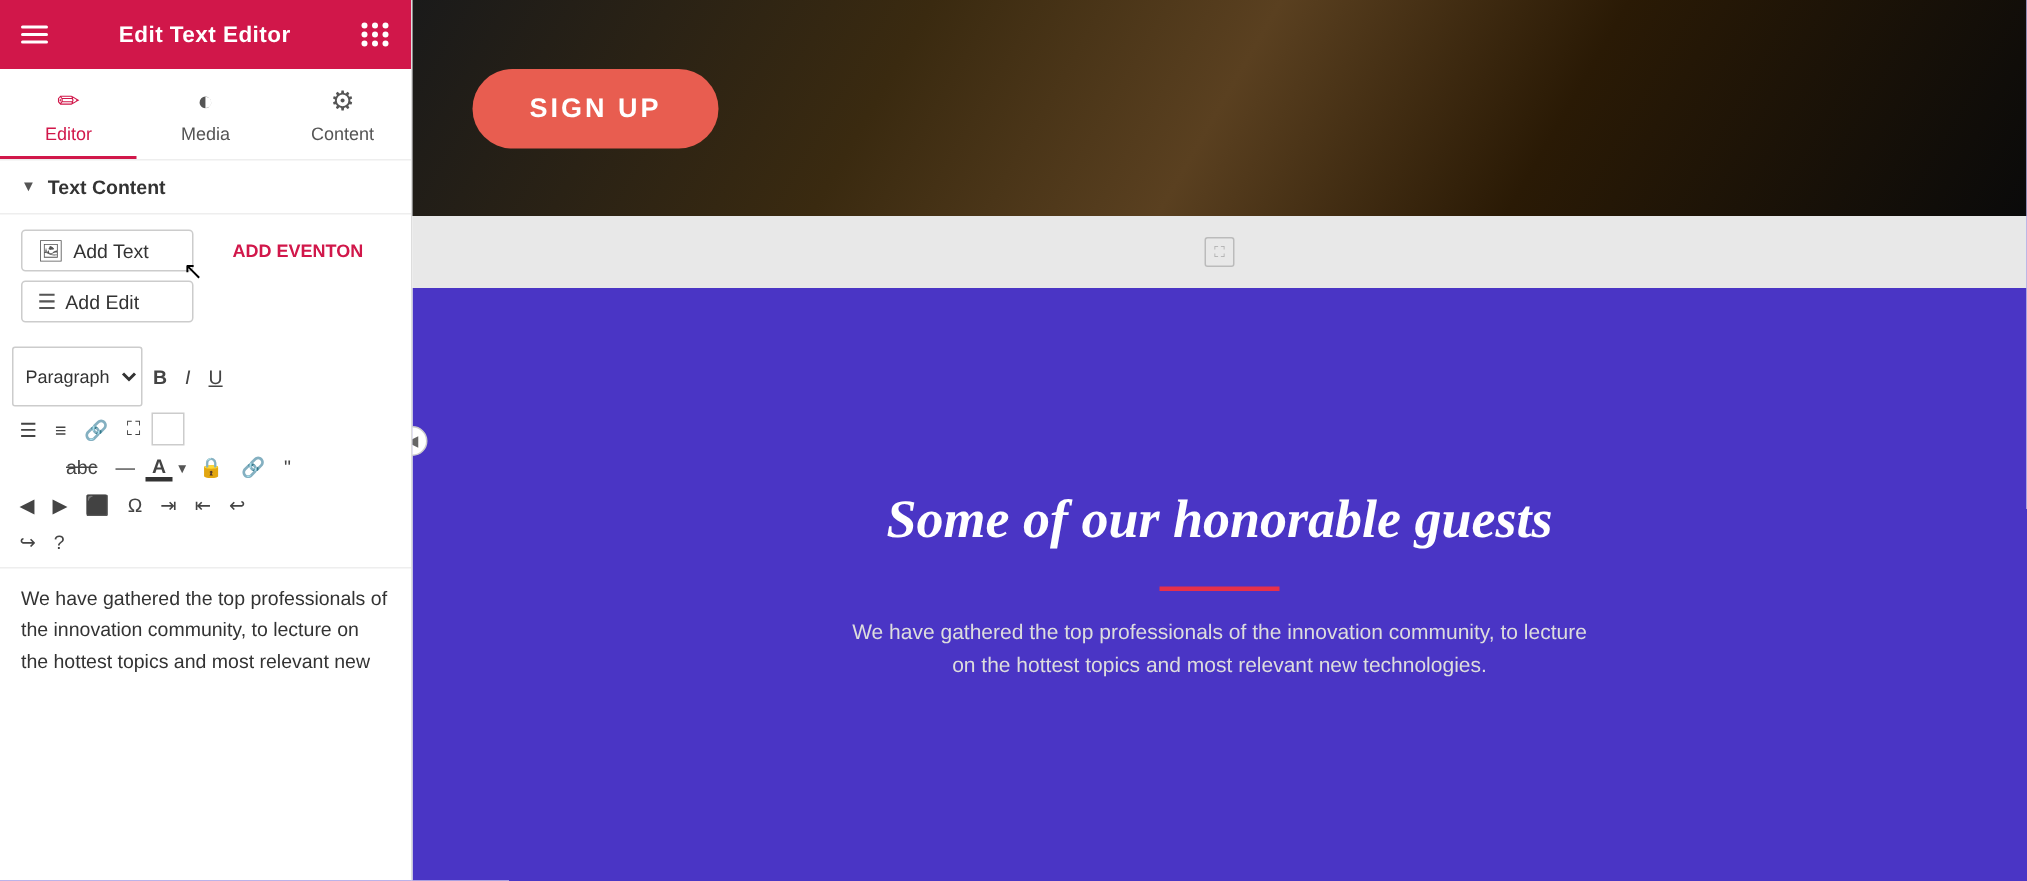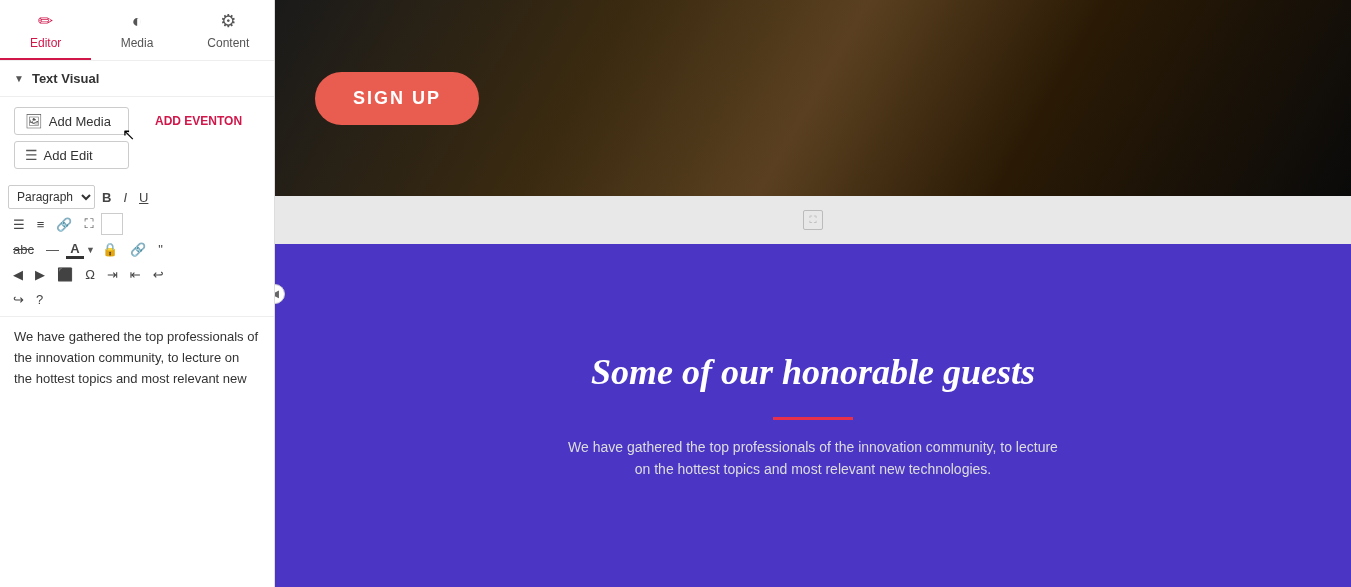--- a/index.html
+++ b/index.html
@@ -168,21 +168,21 @@
     .toolbar-btn.italic { font-style: italic; }
     .toolbar-btn.underline { text-decoration: underline; }
     .paragraph-select {
       border: 1px solid #ccc;
       background: #fff;
       font-size: 12px;
       padding: 2px 4px;
       border-radius: 2px;
       color: #333;
       cursor: pointer;
-      height: 24px;
+      height: 40px;
     }
     .color-btn-wrap {
       display: flex; flex-direction: column; align-items: center; gap: 0;
       cursor: pointer;
     }
     .color-indicator { width: 18px; height: 3px; background: #333; }
 
     
     .text-content-area {
       padding: 10px 14px;
@@ -198,21 +198,21 @@
       flex: 1;
       background: #f0f0f0;
       display: flex;
       flex-direction: column;
       overflow: hidden;
       position: relative;
     }
 
     
     .hero-section {
-      height: 196px;
+      height: 144px;
       background: linear-gradient(rgba(0,0,0,0.4), rgba(0,0,0,0.5)), #222;
       display: flex;
       align-items: center;
       padding: 0 40px;
       flex-shrink: 0;
       position: relative;
       overflow: hidden;
     }
     .hero-bg {
       position: absolute; top: 0; left: 0; right: 0; bottom: 0;
@@ -299,46 +299,65 @@
       text-align: center;
       line-height: 1.6;
       max-width: 500px;
     }
   </style>
 </head>
 <body>
 
 <div class="left-panel">
 
+  <div class="panel-header">
+    <div class="hamburger-icon">
+      <span></span>
+        <span></span>
+        <span></span>
+    </div>
+    <span class="panel-header-title">Edit Text Editor</span>
+    <div class="grid-dots">
+      <span></span>
+        <span></span>
+        <span></span>
+      <span></span>
+        <span></span>
+        <span></span>
+      <span></span>
+        <span></span>
+        <span></span>
+    </div>
+  </div>
 
   <div class="panel-tabs">
     <div class="panel-tab active">
       <span class="tab-icon">✏</span>
       <span>Editor</span>
     </div>
     <div class="panel-tab">
       <span class="tab-icon">◐</span>
       <span>Media</span>
     </div>
     <div class="panel-tab">
       <span class="tab-icon">⚙</span>
       <span>Content</span>
     </div>
   </div>
 
   <div class="section-header">
     <span class="arrow">▼</span>
-    <span>Text Visual</span>
+    <span>Text Content</span>
   </div>
 
   <div class="button-row">
     <div style="display:flex; align-items:center; gap:0; position:relative;">
       <button class="btn-add-media">
         <span class="btn-icon">🖼</span>
-        <span>Add Media</span>
+        <span>Add Text</span>
       </button>
       <span class="add-eventon" style="margin-left:26px; font-size:12px; font-weight:bold; color:#d1174a;">ADD EVENTON</span>
 
       <span style="position:absolute; left:108px; top:18px; font-size:16px; pointer-events:none;">↖</span>
     </div>
     <button class="btn-add-form">
       <span class="btn-icon">☰</span>
       <span>Add Edit</span>
     </button>
   </div>
@@ -357,21 +376,21 @@
       <button class="toolbar-btn underline">U</button>
     </div>
     <div class="toolbar-row">
       <button class="toolbar-btn">☰</button>
       <button class="toolbar-btn">≡</button>
       <button class="toolbar-btn">🔗</button>
       <button class="toolbar-btn">⛶</button>
       <div style="width:22px; height:22px; border:1px solid #ccc; background:#fff; cursor:pointer;"></div>
     </div>
     <div class="toolbar-row">
-      <button class="toolbar-btn" style="text-decoration:line-through;">abc</button>
+      <button class="toolbar-btn" style="text-decoration:line-through;margin-left:31px;">abc</button>
       <button class="toolbar-btn">—</button>
       <div class="color-btn-wrap">
         <span style="font-size:13px; font-weight:bold; color:#444;">A</span>
         <div class="color-indicator"></div>
       </div>
       <span style="font-size:9px; color:#555; cursor:pointer;">▼</span>
       <button class="toolbar-btn">🔒</button>
       <button class="toolbar-btn">🔗</button>
       <button class="toolbar-btn">"</button>
     </div>

